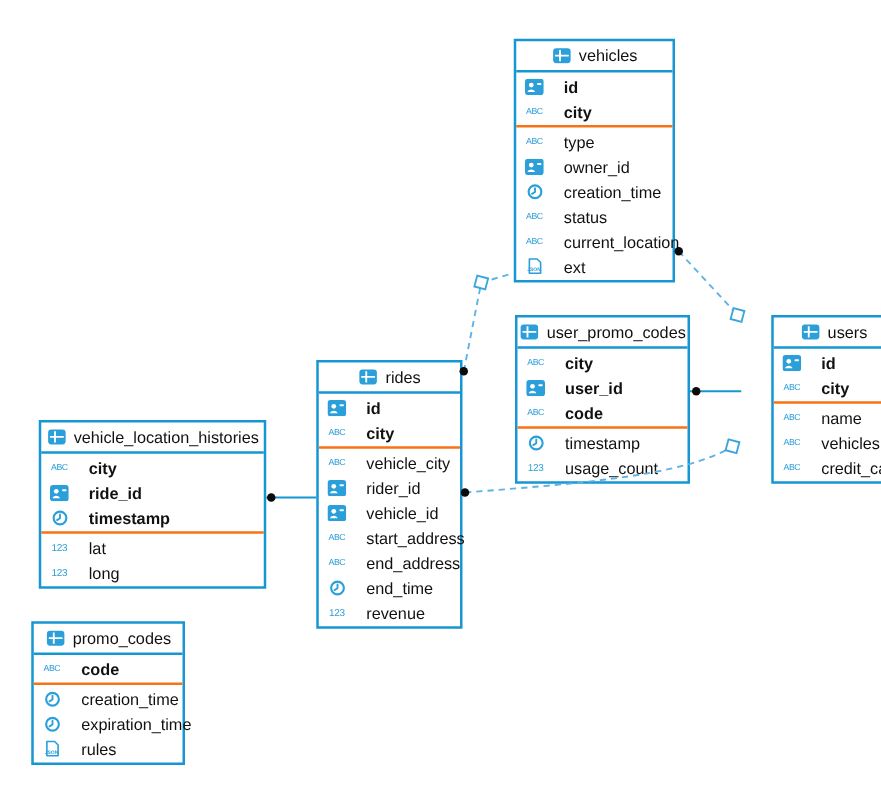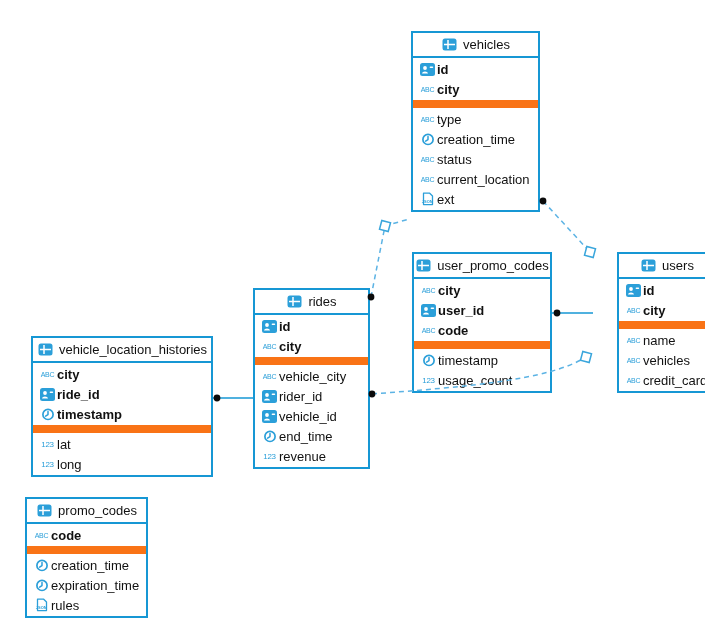--- a/index.html
+++ b/index.html
@@ -10,23 +10,23 @@
   .table{
     position:absolute;box-sizing:border-box;background:#fff;
     border:2px solid #1697d4;z-index:2;
   }
   .tbl-header{
     height:25px;display:flex;align-items:center;justify-content:center;gap:5px;
     border-bottom:2px solid #1697d4;box-sizing:border-box;
     font-size:13px;color:#111;white-space:nowrap;padding:0 4px;
   }
   .tbl-section{padding:1px 0;}
-  .tbl-section.cols{border-top:8px solid #f97316;text-align:right;}
+  .tbl-section.cols{border-top:2px solid #f97316;text-align:right;}
   .row{
-    height:20px;display:flex;align-items:center;gap:1px;padding:0 6px;
+    height:20px;display:flex;align-items:center;gap:15px;padding:0 6px;
     font-size:13px;color:#111;white-space:nowrap;
   }
   .row.key{font-weight:bold;}
   .cicon{
     width:17px;min-width:17px;height:14px;display:inline-flex;
     align-items:center;justify-content:center;
   }
   .abc,.n123{
     font-size:7px;font-weight:normal;color:#2b9fd9;letter-spacing:-0.3px;
     font-family:"Liberation Sans","DejaVu Sans",sans-serif;
@@ -73,20 +73,31 @@
       </div>
       <div class="tbl-section cols">
         <div class="row">
           <span class="cicon">
             <span class="abc">ABC</span>
           </span>
           <span>type</span>
         </div>
         <div class="row">
           <span class="cicon">
+            <svg width="15" height="13" viewBox="0 0 15 13">
+              <rect x="0" y="0" width="15" height="13" rx="2.5" fill="#2b9fd9"></rect>
+              <circle cx="5" cy="5" r="1.9" fill="#fff"></circle>
+              <path d="M2 10.6 C2.3 7.9 7.7 7.9 8 10.6 Z" fill="#fff"></path>
+              <rect x="9.6" y="3.4" width="3.6" height="1.5" rx="0.75" fill="#fff"></rect>
+            </svg>
+          </span>
+          <span>owner_id</span>
+        </div>
+        <div class="row">
+          <span class="cicon">
             <svg width="14" height="14" viewBox="0 0 14 14">
               <circle cx="7" cy="7.4" r="5.1" fill="none" stroke="#2b9fd9" stroke-width="1.7"></circle>
               <path d="M7 4.5 L7 7.6 L4.6 9.1" fill="none" stroke="#2b9fd9" stroke-width="1.5" stroke-linecap="round" stroke-linejoin="round"></path>
             </svg>
           </span>
           <span>creation_time</span>
         </div>
         <div class="row">
           <span class="cicon">
             <span class="abc">ABC</span>
@@ -263,20 +274,32 @@
         <div class="row">
           <span class="cicon">
             <svg width="15" height="13" viewBox="0 0 15 13">
               <rect x="0" y="0" width="15" height="13" rx="2.5" fill="#2b9fd9"></rect>
               <circle cx="5" cy="5" r="1.9" fill="#fff"></circle>
               <path d="M2 10.6 C2.3 7.9 7.7 7.9 8 10.6 Z" fill="#fff"></path>
               <rect x="9.6" y="3.4" width="3.6" height="1.5" rx="0.75" fill="#fff"></rect>
             </svg>
           </span>
           <span>vehicle_id</span>
+        </div>
+        <div class="row">
+          <span class="cicon">
+            <span class="abc">ABC</span>
+          </span>
+          <span>start_address</span>
+        </div>
+        <div class="row">
+          <span class="cicon">
+            <span class="abc">ABC</span>
+          </span>
+          <span>end_address</span>
         </div>
         <div class="row">
           <span class="cicon">
             <svg width="14" height="14" viewBox="0 0 14 14">
               <circle cx="7" cy="7.4" r="5.1" fill="none" stroke="#2b9fd9" stroke-width="1.7"></circle>
               <path d="M7 4.5 L7 7.6 L4.6 9.1" fill="none" stroke="#2b9fd9" stroke-width="1.5" stroke-linecap="round" stroke-linejoin="round"></path>
             </svg>
           </span>
           <span>end_time</span>
         </div>

